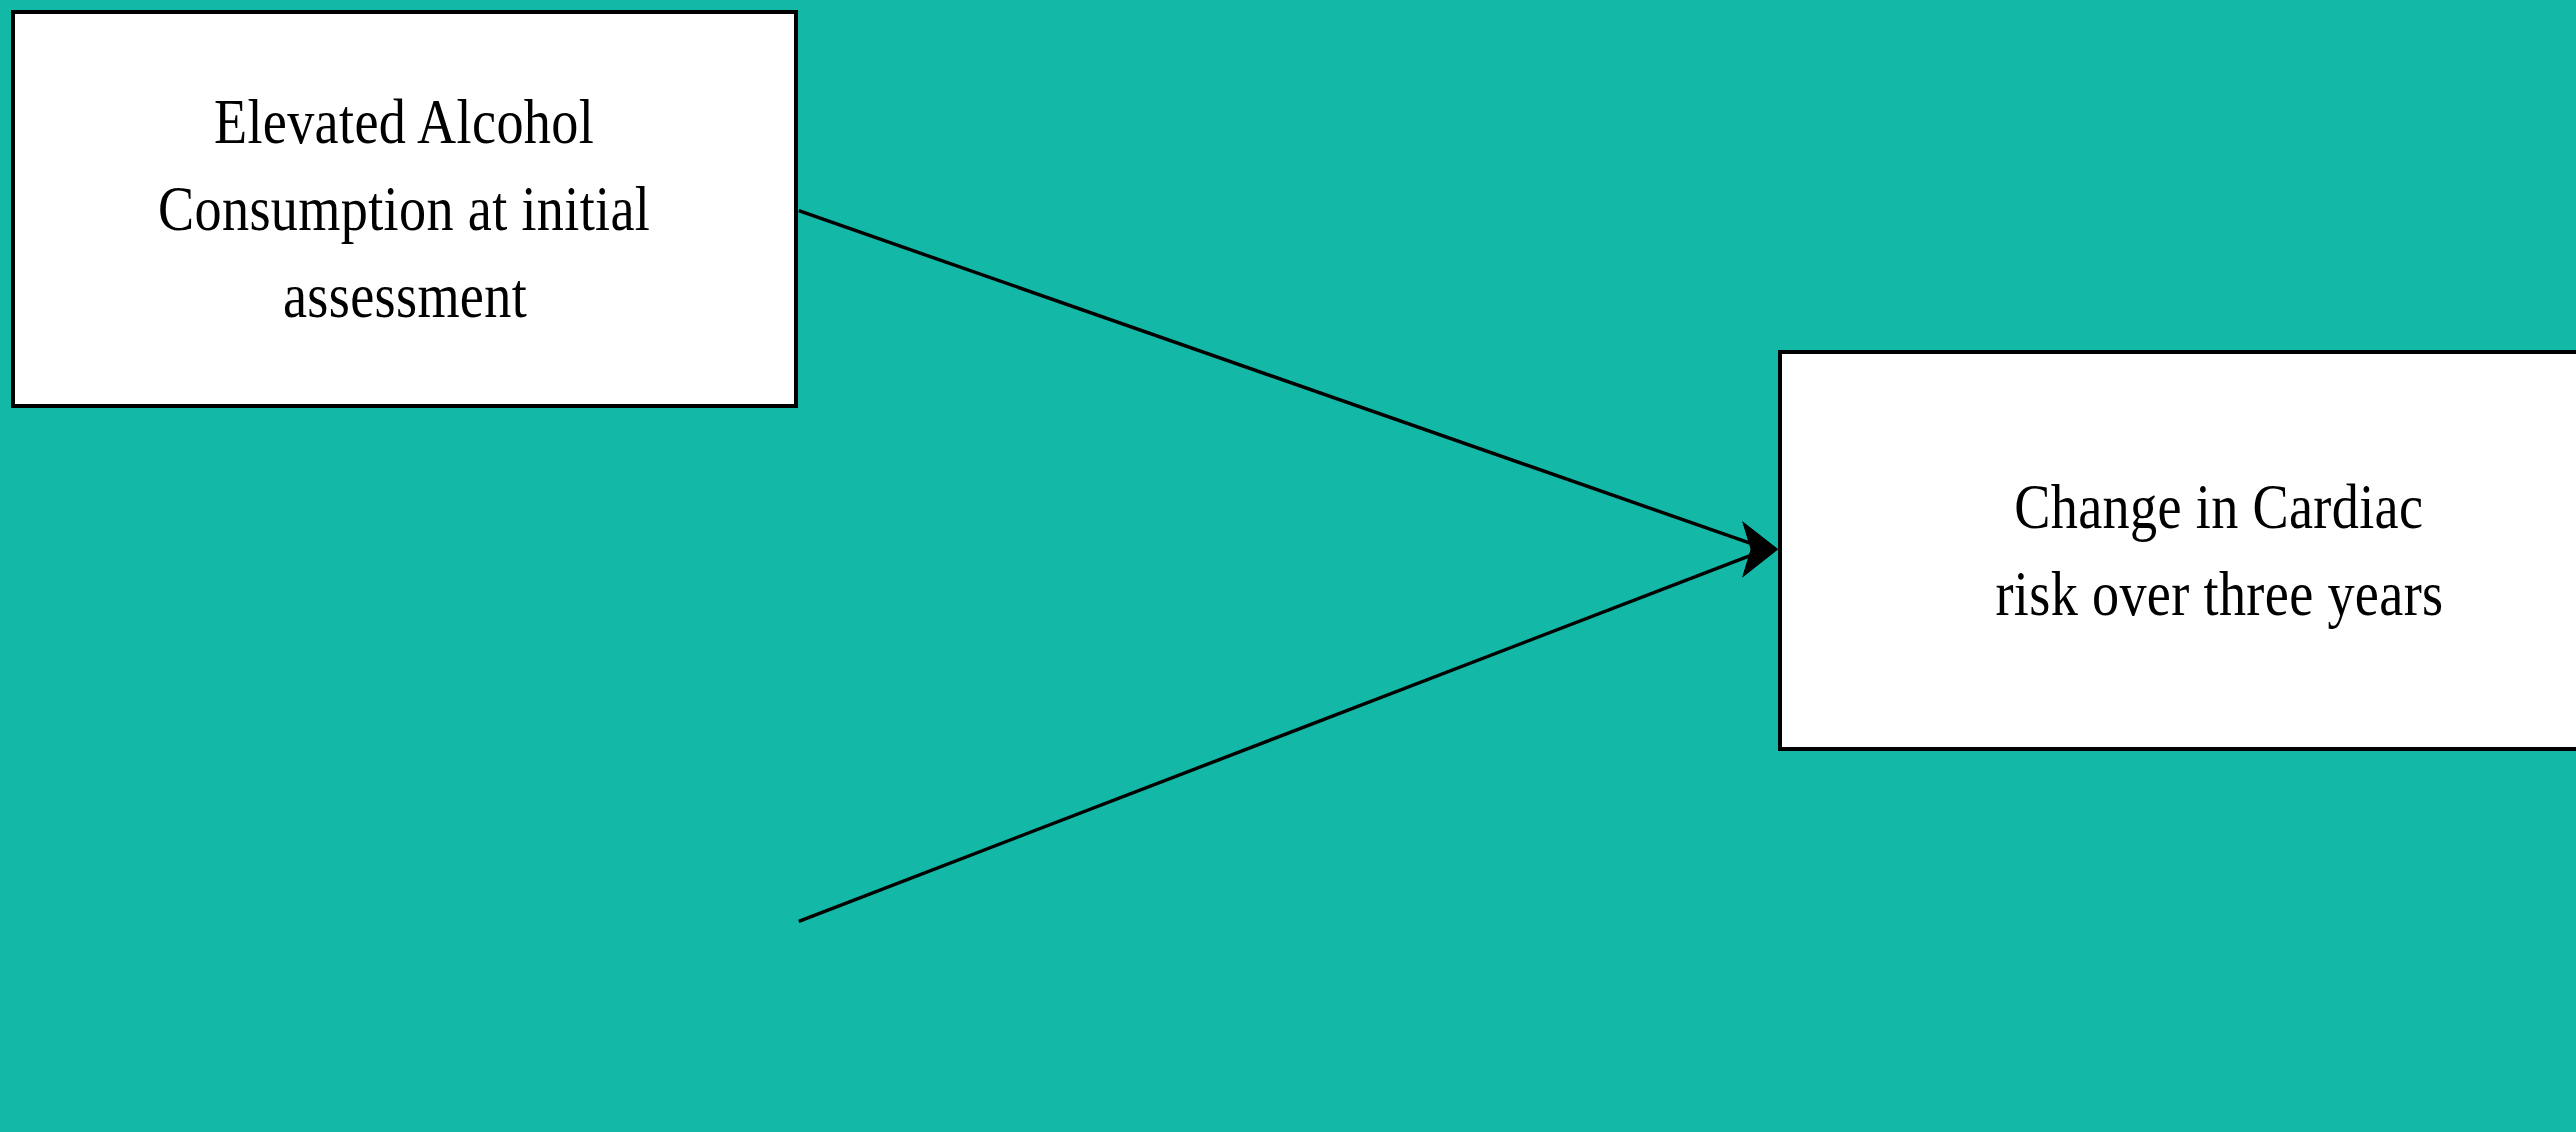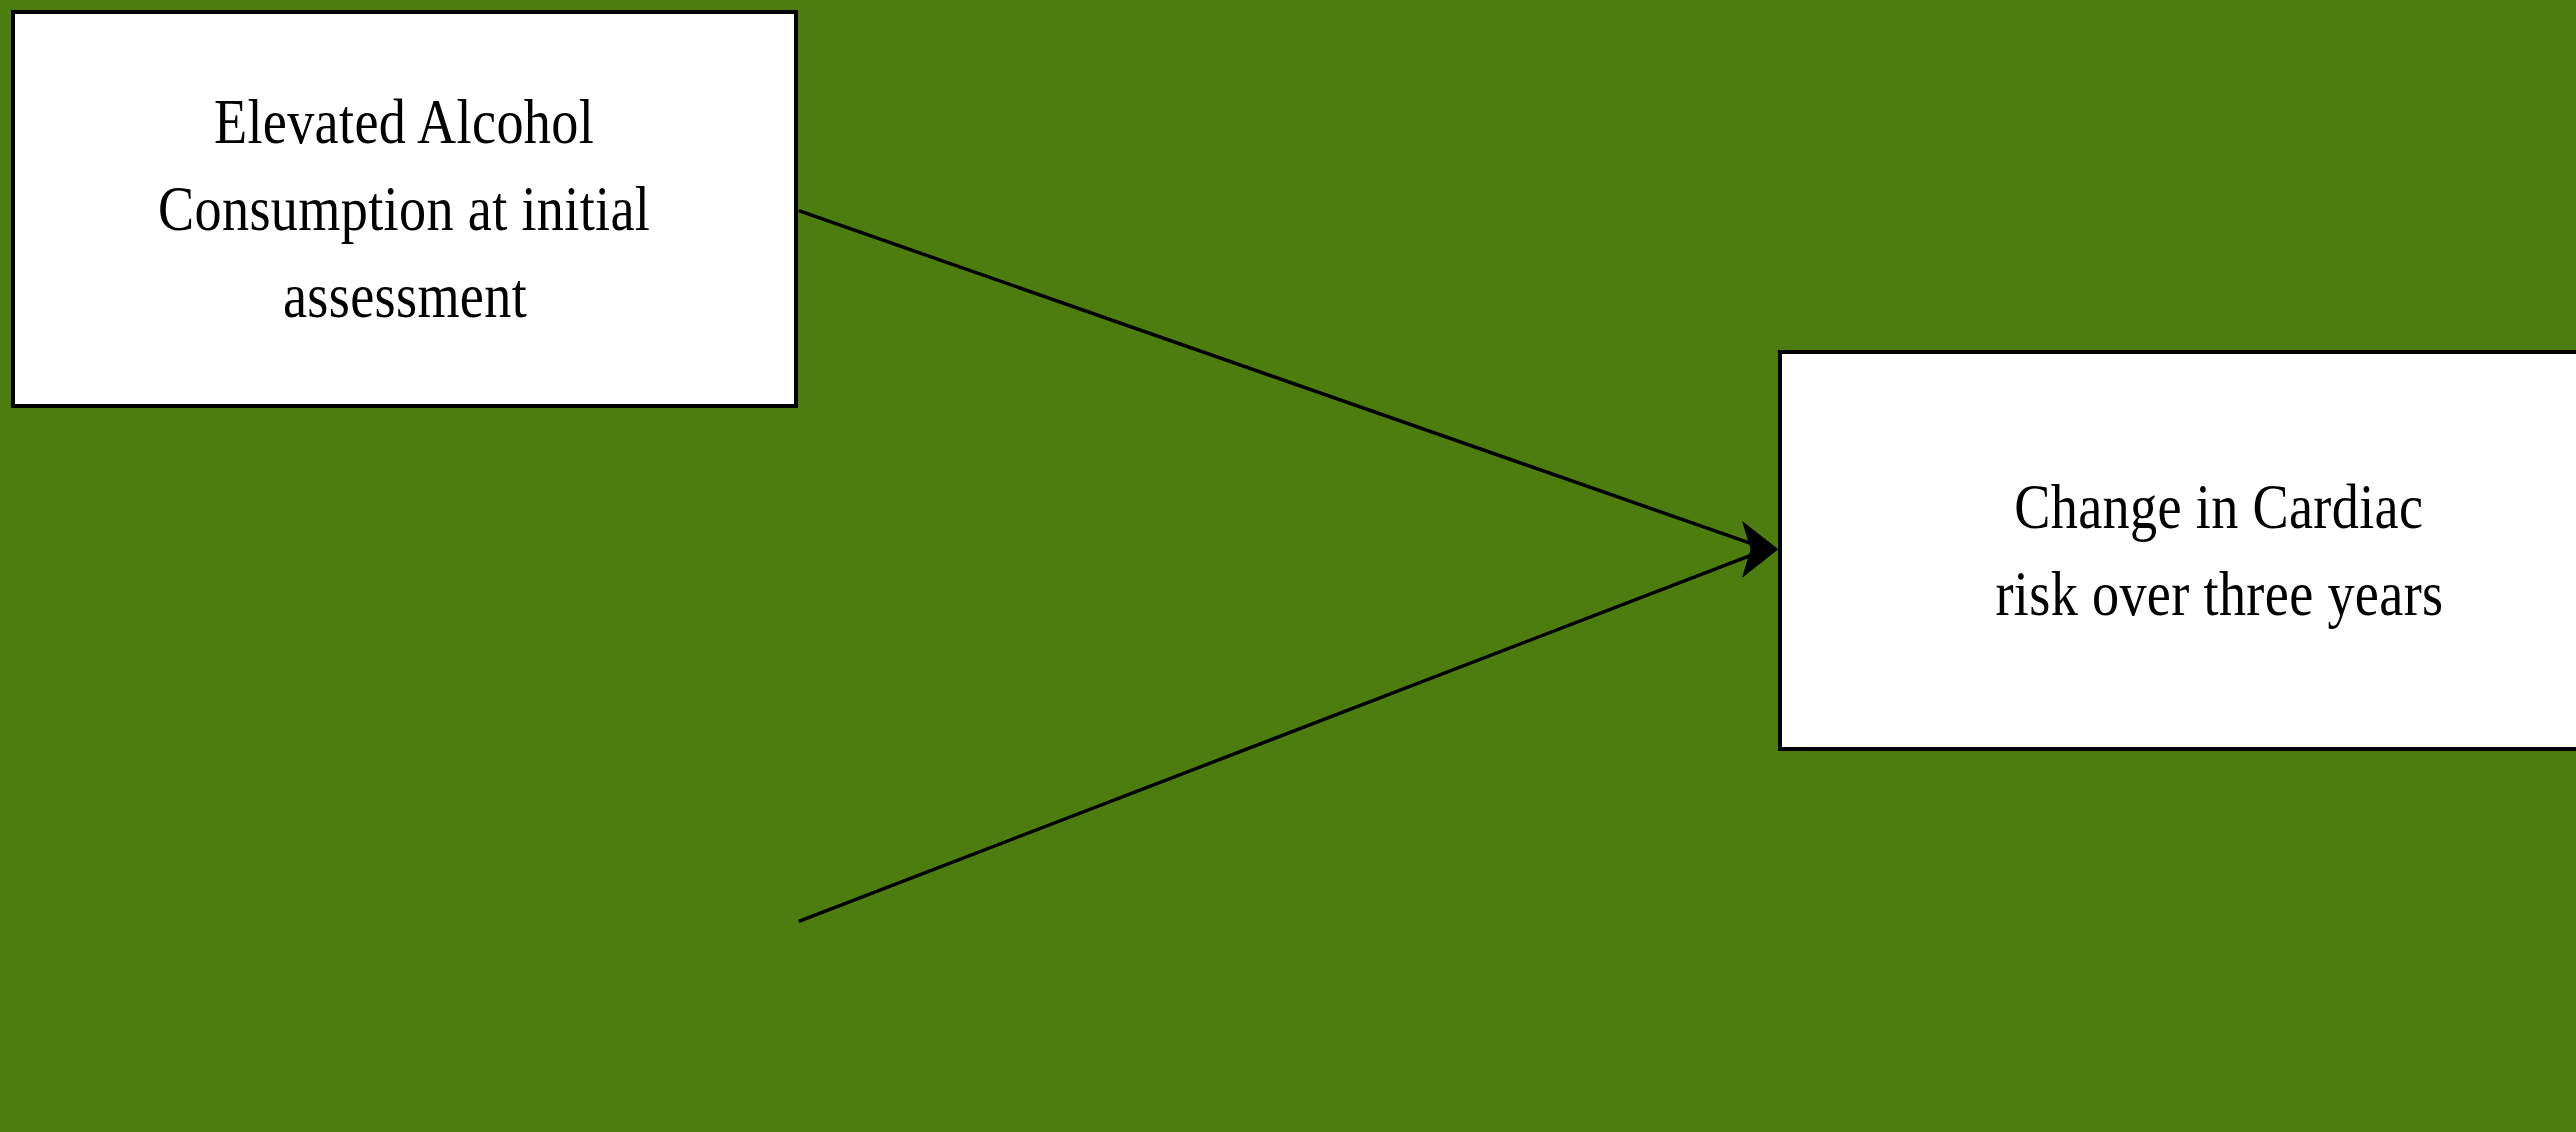--- a/index.html
+++ b/index.html
@@ -9,21 +9,21 @@
     background: #ffffff;
   }
   body {
     font-family: "Liberation Serif", "DejaVu Serif", serif;
     color: #000000;
   }
   #canvas {
     position: relative;
     width: 2576px;
     height: 1132px;
-    background: #4d7c0f;
+    background: #14b8a6;
     overflow: hidden;
   }
   .node-box {
     position: absolute;
     box-sizing: border-box;
     border: 4.3px solid #000000;
     background: #ffffff;
     display: flex;
     flex-direction: column;
     align-items: center;

